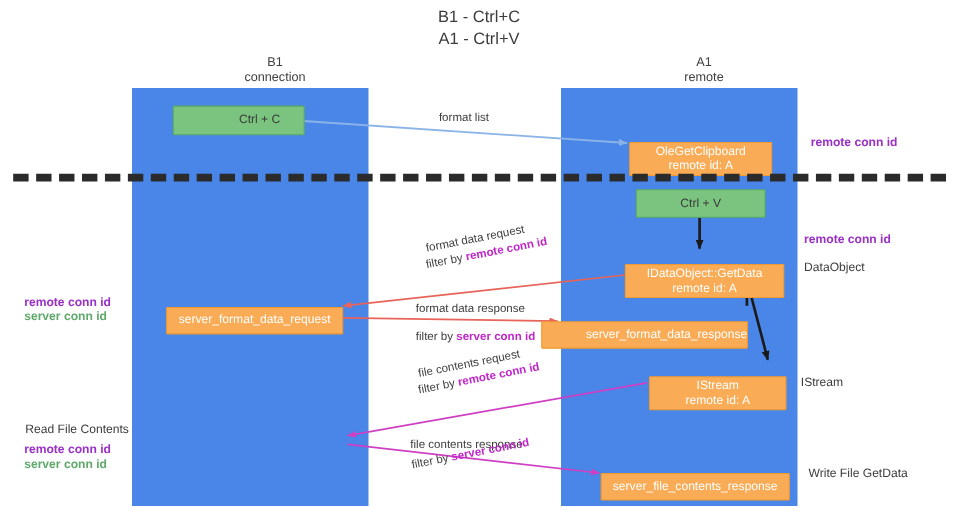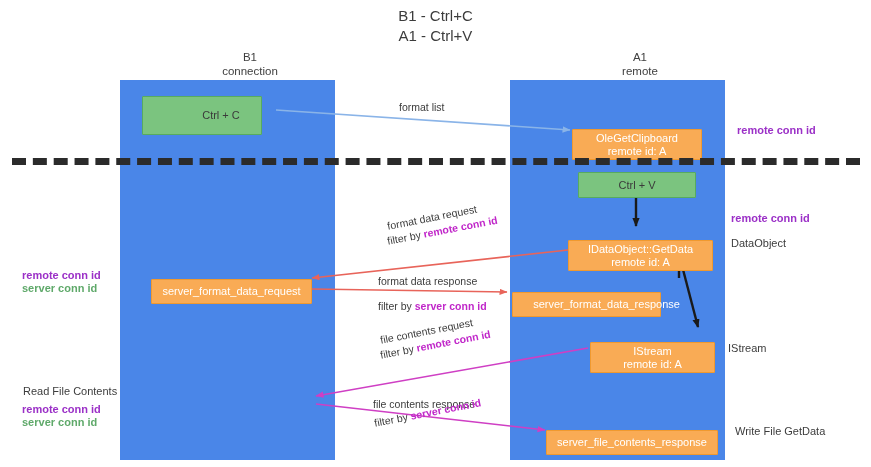--- a/index.html
+++ b/index.html
@@ -125,33 +125,33 @@
 
     <g>
       <path d="M588,348 L316,396" stroke="#cf3fc4" stroke-width="1.6" fill="none" marker-end="url(#ah-magenta)"></path>
     </g>
 
     <g>
       <path d="M316,404 L545,430" stroke="#cf3fc4" stroke-width="1.6" fill="none" marker-end="url(#ah-magenta)"></path>
     </g>
   </svg>
 
-  <div class="abs node green" style="left:142px;top:96px;width:120px;height:39px;padding-left:38px;">Ctrl + C</div>
+  <div class="abs node green" style="left:157px;top:96px;width:120px;height:27px;padding-left:38px;">Ctrl + C</div>
 
   <div class="abs node orange" style="left:572px;top:117px;width:130px;height:31px;">OleGetClipboard
 remote id: A</div>
 
   <div class="abs node green" style="left:578px;top:172px;width:118px;height:26px;">Ctrl + V</div>
 
   <div class="abs node orange" style="left:568px;top:228px;width:145px;height:31px;">IDataObject::GetData
 remote id: A</div>
 
   <div class="abs node orange" style="left:151px;top:267px;width:161px;height:25px;">server_format_data_request</div>
 
-  <div class="abs node orange" style="left:512px;top:280px;width:149px;height:25px;padding-left:40px;">server_format_data_response</div>
+  <div class="abs node orange" style="left:492px;top:280px;width:188px;height:25px;padding-left:40px;">server_format_data_response</div>
 
   <div class="abs node orange" style="left:590px;top:330px;width:125px;height:31px;">IStream
 remote id: A</div>
 
 
   <div class="abs node orange" style="left:546px;top:418px;width:172px;height:25px;">server_file_contents_response</div>
 
   <div class="abs divider" style="left:12px;top:158px;width:848px;"></div>
 
   <div class="abs edgelabel" style="left:399px;top:100px;">format list</div>

